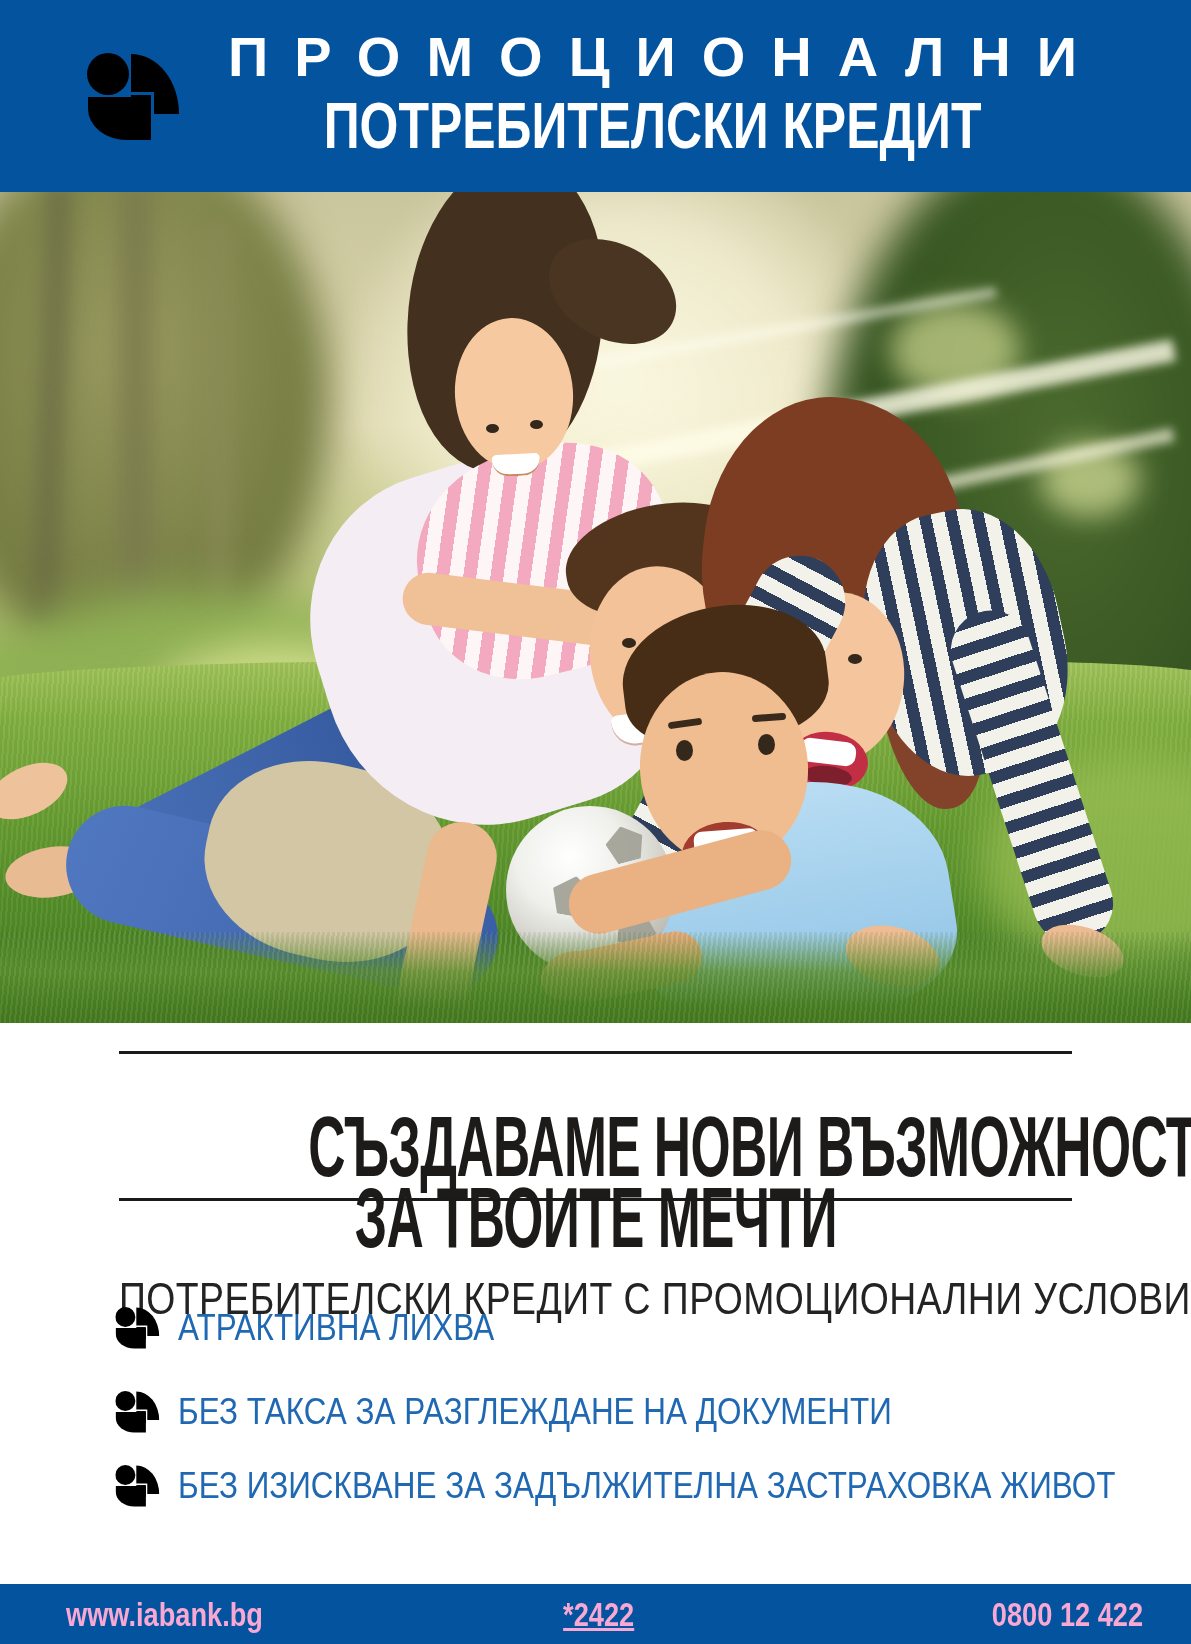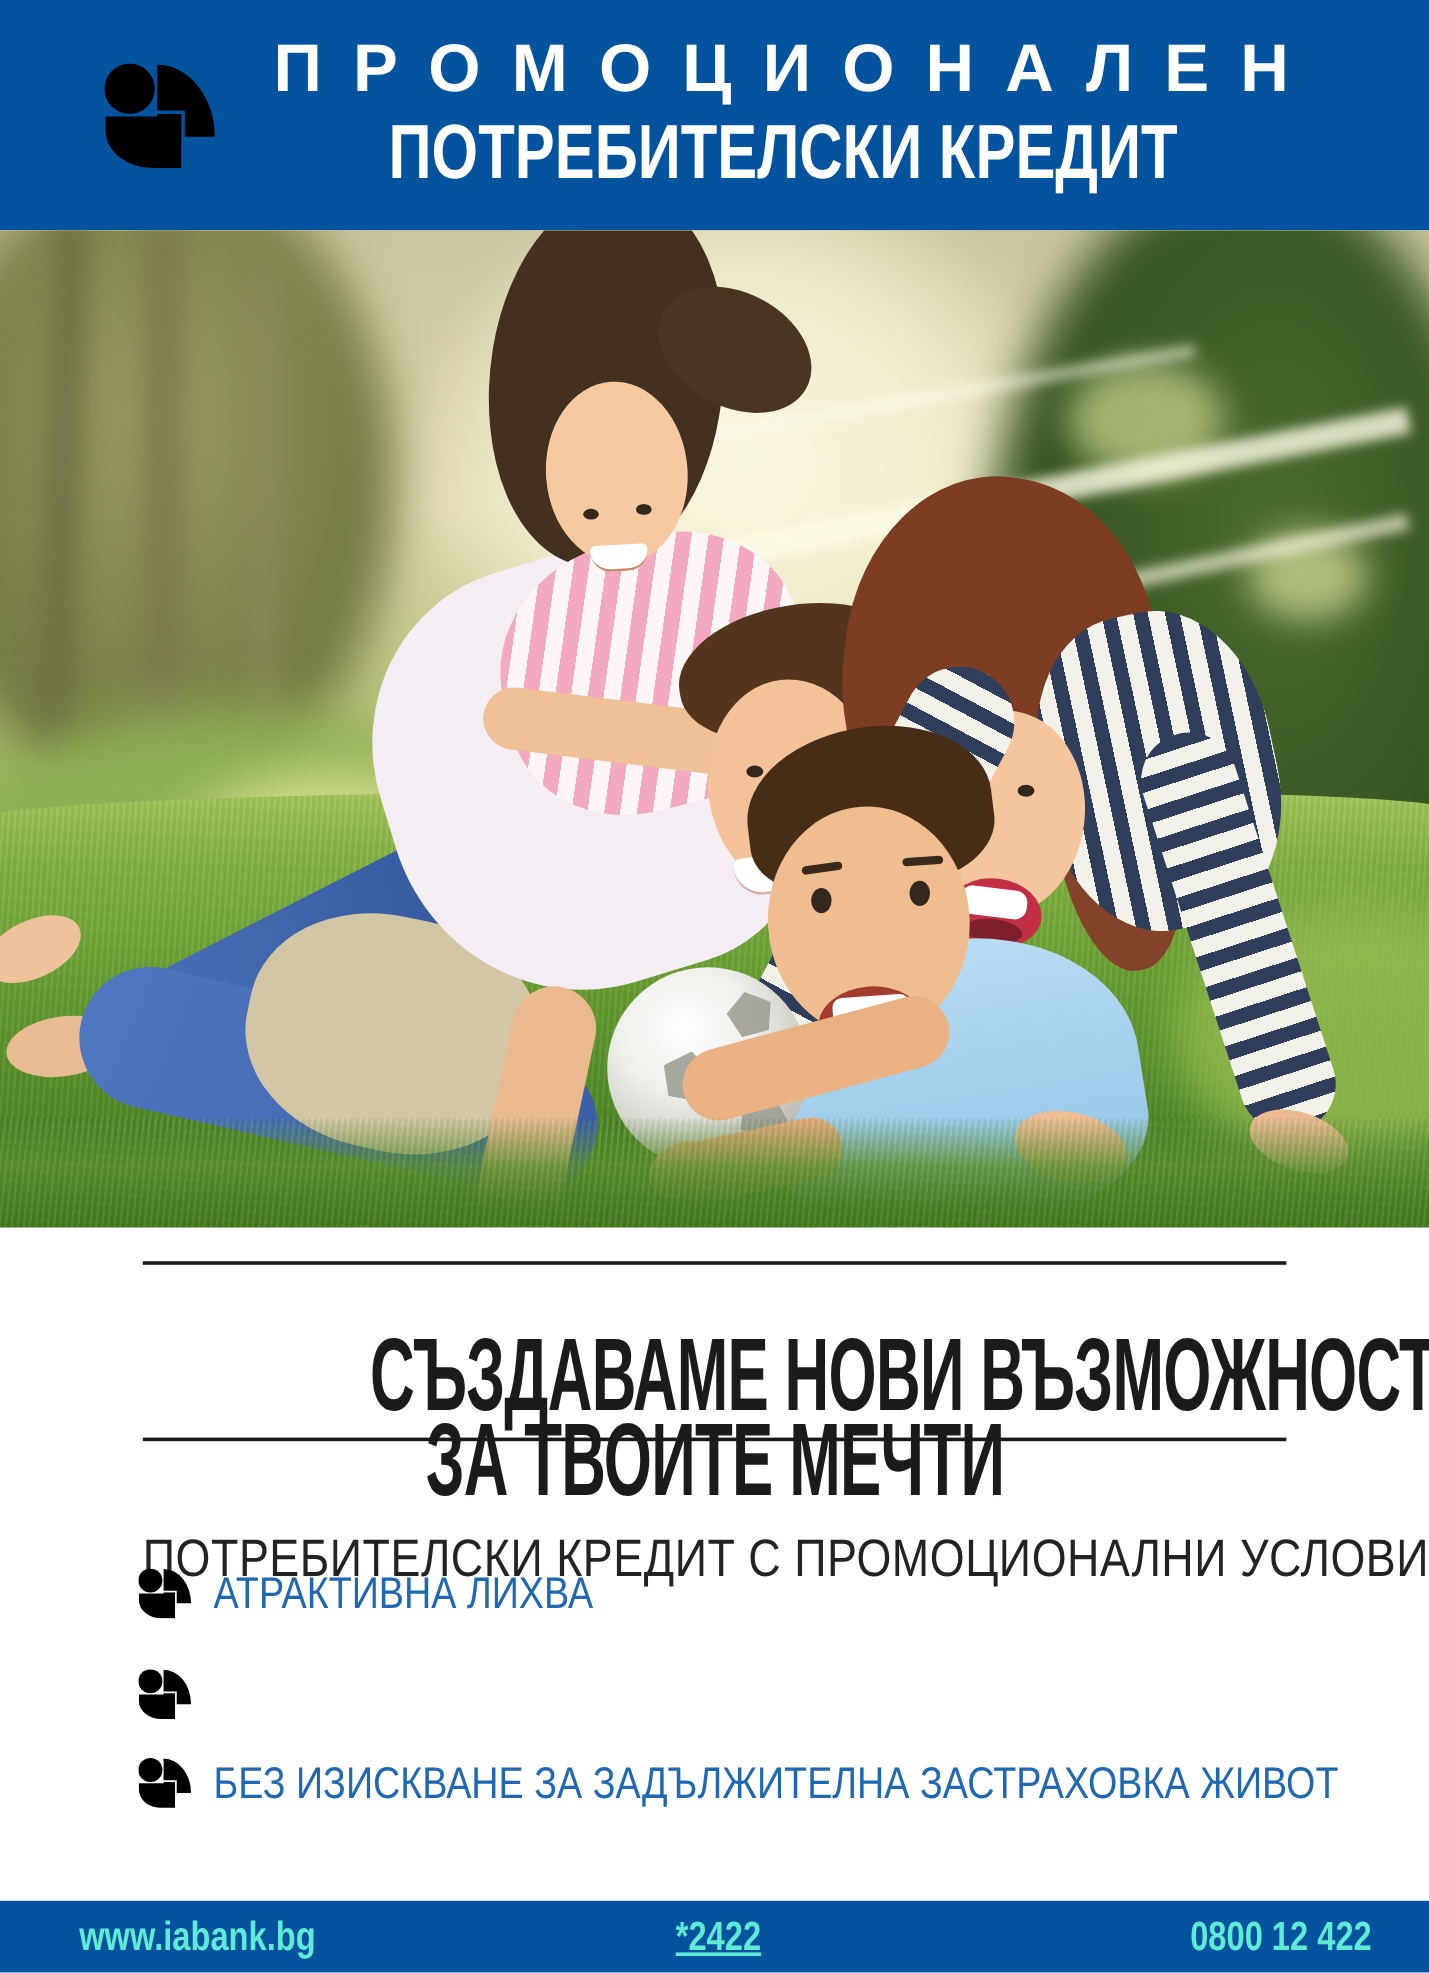--- a/index.html
+++ b/index.html
@@ -125,21 +125,21 @@
   .subhead{position:absolute;left:119px;top:207px;font-size:44px;font-weight:normal;color:#232323;letter-spacing:0.5px;}
   .bullets{position:absolute;left:115px;top:283px;margin:0;padding:0;list-style:none;}
   .bullets li{display:flex;align-items:center;height:44px;}
   .bullets li + li.gap-a{margin-top:40px;}
   .bullets li + li.gap-b{margin-top:30px;}
   .bullet-icon{width:45px;height:42px;flex:0 0 45px;margin-right:18px;}
   .bullet-icon svg{display:block;width:100%;height:100%;}
   .bullet-text{font-size:37px;color:#2069b2;}
 
   
-  .footbar{position:absolute;left:0;top:1584px;width:1191px;height:60px;background:#04539f;color:#5eead4;}
+  .footbar{position:absolute;left:0;top:1584px;width:1191px;height:60px;background:#04539f;color:#f9a8d4;}
   .footbar .cell{position:absolute;top:0;height:60px;display:flex;align-items:center;font-weight:bold;font-size:34px;}
   .foot-left{left:66px;}
   .foot-center{left:50%;transform:translateX(-47%);text-decoration:underline;}
   .foot-right{right:48px;}
 </style>
 </head>
 <body>
 
 <svg width="0" height="0" style="position:absolute" aria-hidden="true">
   <defs>
@@ -154,21 +154,21 @@
 
 <div class="page">
 
   <header class="topbar">
     <div class="logo-box logo--light">
       <svg viewBox="0 0 93 88">
           <use href="#ia-logo"></use>
         </svg>
     </div>
     <div class="head-titles">
-      <div class="head-line1">ПРОМОЦИОНАЛЕН</div>
+      <div class="head-line1">ПРОМОЦИОНАЛНИ</div>
       <div class="head-line2"><span class="cond cx78">ПОТРЕБИТЕЛСКИ КРЕДИТ</span></div>
     </div>
   </header>
 
   <div class="photo" aria-label="Семейство — майка, баща, момиче и момче — лежат усмихнати на тревата в парк с футболна топка">
     <div class="abs ph-foliage-left blur20"></div>
     <div class="abs ph-trunk t1 blur10"></div>
     <div class="abs ph-trunk t2 blur10"></div>
     <div class="abs ph-trunk t3 blur10"></div>
     <div class="abs ph-sun blur14"></div>
@@ -256,20 +256,21 @@
             </svg>
         </span>
         <span class="bullet-text"><span class="cond cx85 o-left">АТРАКТИВНА ЛИХВА</span></span>
       </li>
       <li class="gap-a">
         <span class="bullet-icon logo--brand">
           <svg viewBox="0 0 93 88">
               <use href="#ia-logo"></use>
             </svg>
         </span>
+        <span class="bullet-text"><span class="cond cx85 o-left">БЕЗ ТАКСА ЗА РАЗГЛЕЖДАНЕ НА ДОКУМЕНТИ</span></span>
       </li>
       <li class="gap-b">
         <span class="bullet-icon logo--brand">
           <svg viewBox="0 0 93 88">
               <use href="#ia-logo"></use>
             </svg>
         </span>
         <span class="bullet-text"><span class="cond cx85 o-left">БЕЗ ИЗИСКВАНЕ ЗА ЗАДЪЛЖИТЕЛНА ЗАСТРАХОВКА ЖИВОТ</span></span>
       </li>
     </ul>

